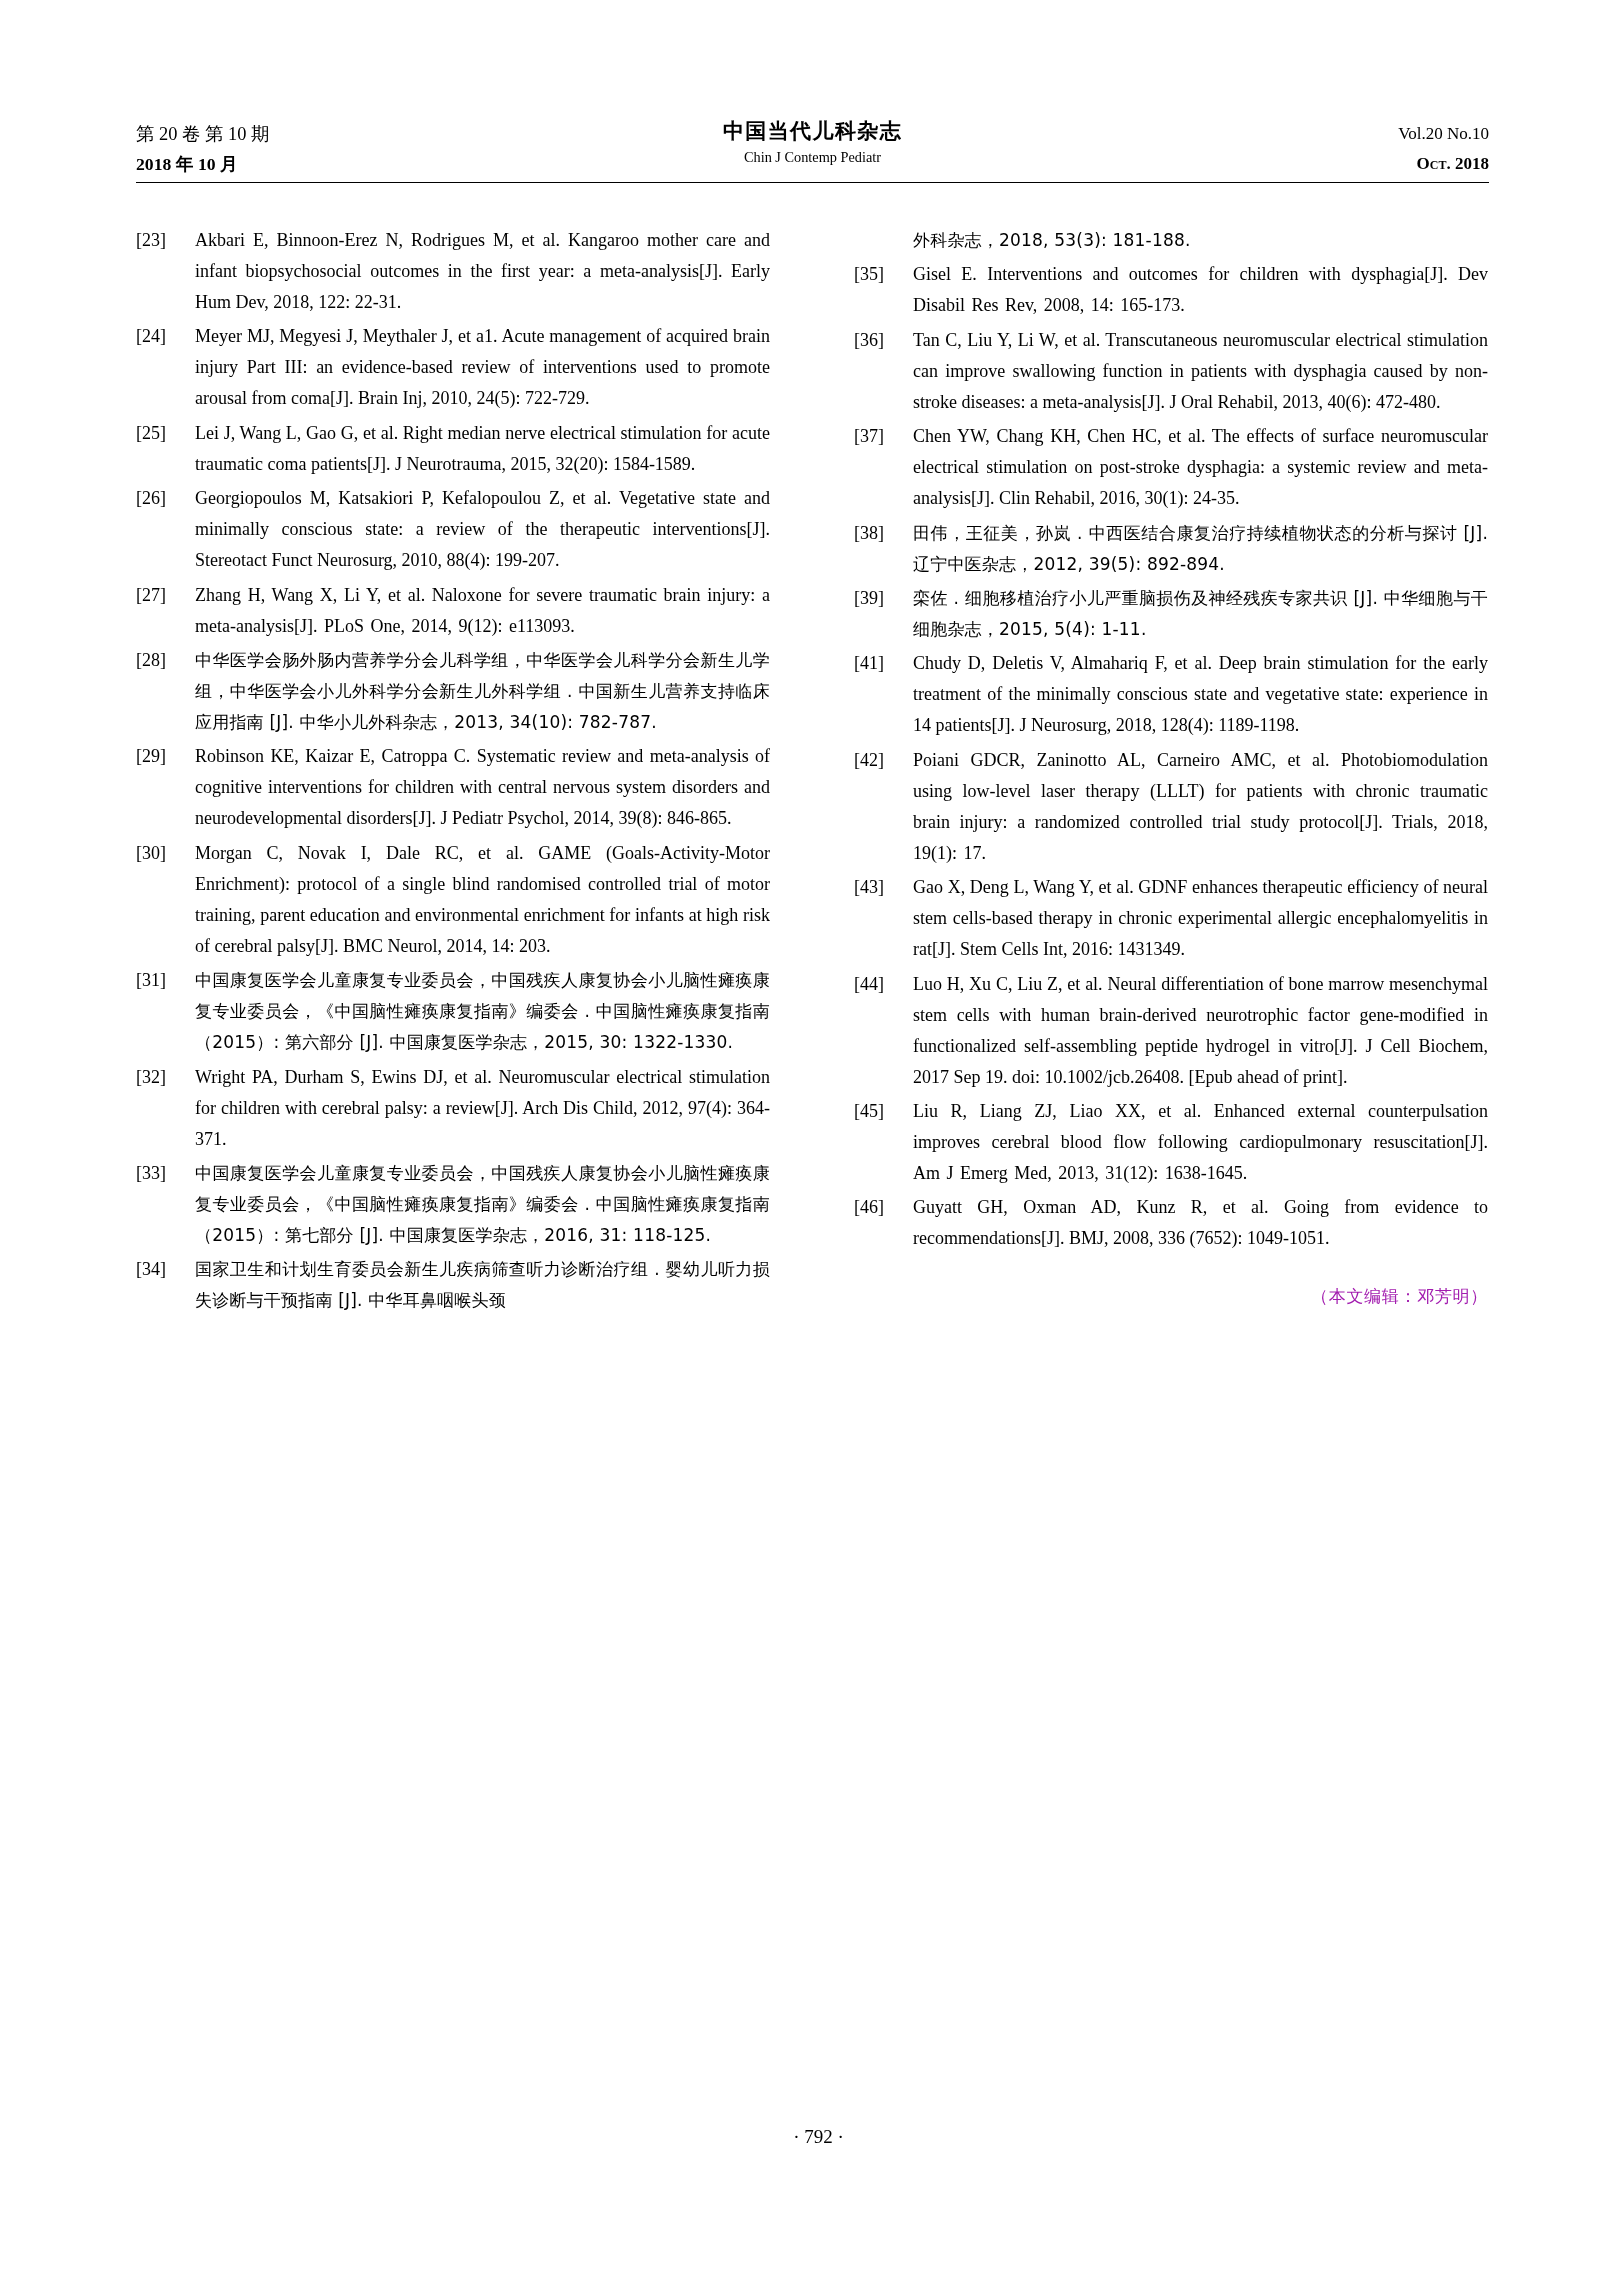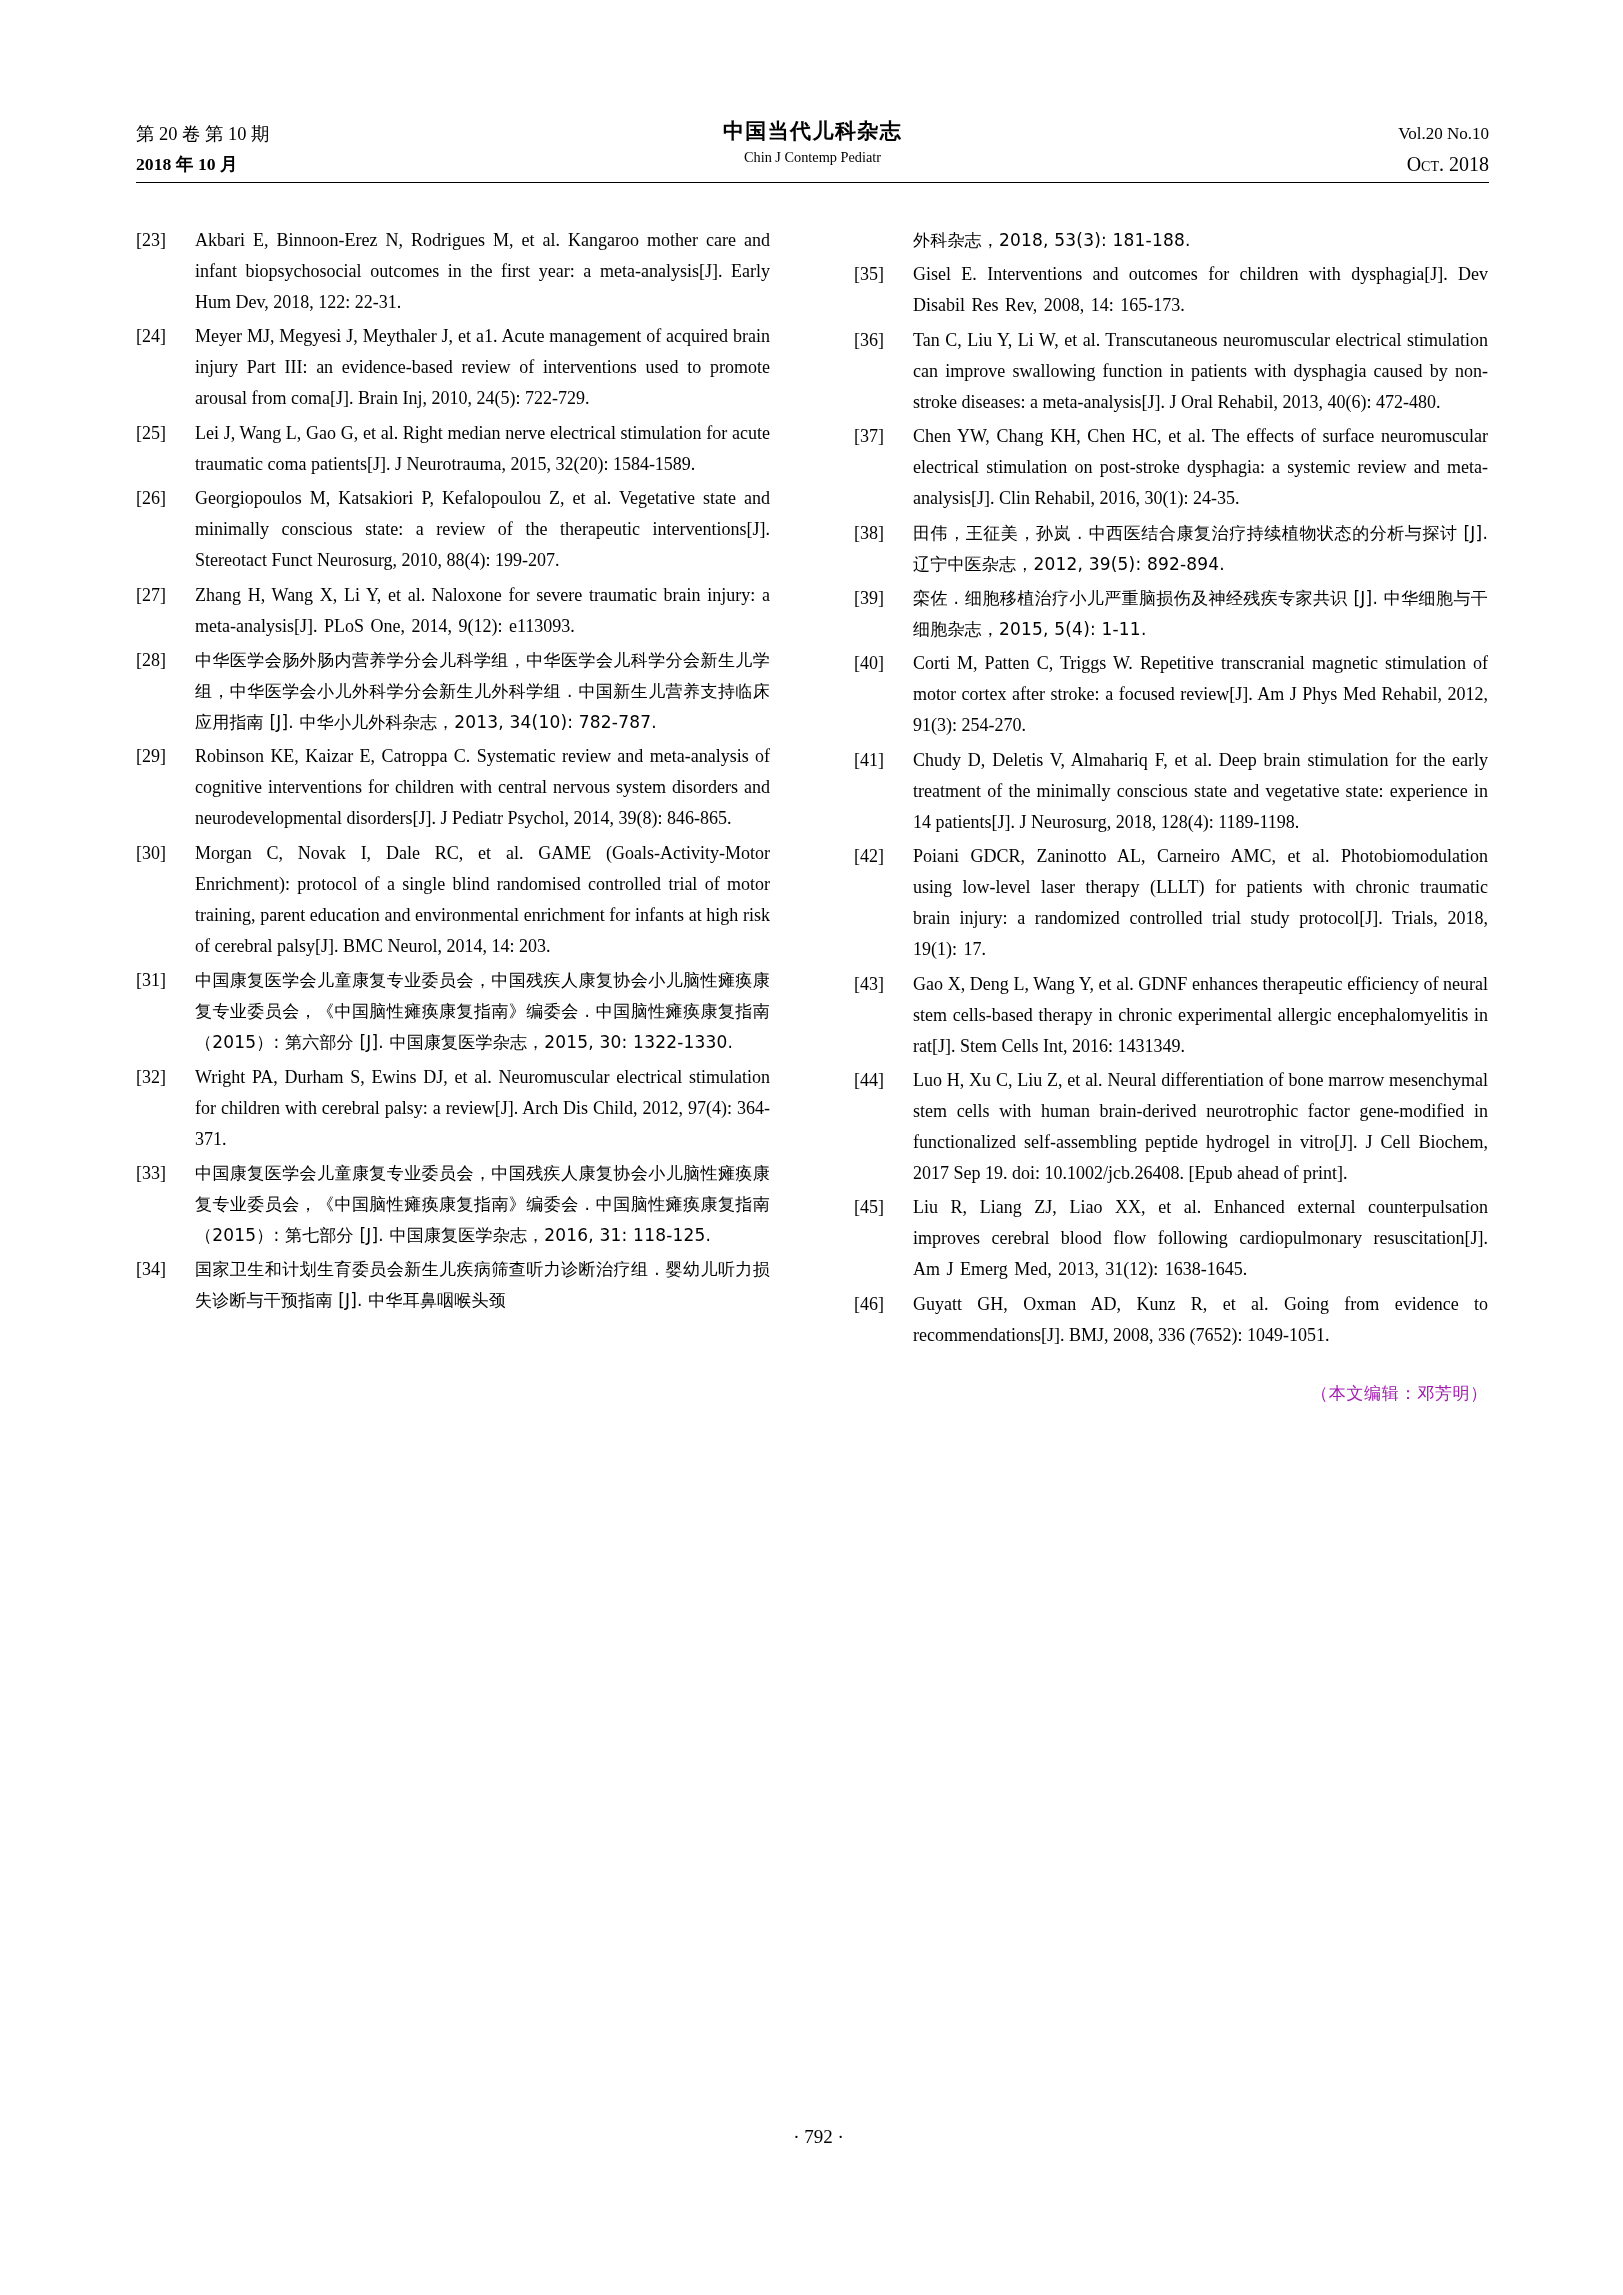--- a/index.html
+++ b/index.html
@@ -72,22 +72,23 @@
   }
   .hdr-right {
     position: absolute;
     right: 0;
     top: 0;
     text-align: right;
     font-size: 17px;
     line-height: 30px;
   }
   .hdr-right .line2 {
-    font-size: 20px;
+    font-size: 17px;
     font-variant: small-caps;
+    font-weight: bold;
   }
   
   .col {
     position: absolute;
     top: 225px;
     width: 634px;
   }
   .col-left { left: 136px; }
   .col-right { left: 854px; }
 
@@ -227,24 +228,20 @@
       </div>
       <div class="ref cjk">
         <span class="num">[38]</span>
         <span class="body">田伟，王征美，孙岚 . 中西医结合康复治疗持续植物状态的分析与探讨 [J]. 辽宁中医杂志，2012, 39(5): 892-894.</span>
       </div>
       <div class="ref cjk">
         <span class="num">[39]</span>
         <span class="body">栾佐 . 细胞移植治疗小儿严重脑损伤及神经残疾专家共识 [J]. 中华细胞与干细胞杂志，2015, 5(4): 1-11.</span>
       </div>
       <div class="ref">
-        <span class="num">[40]</span>
-        <span class="body">Corti M, Patten C, Triggs W. Repetitive transcranial magnetic stimulation of motor cortex after stroke: a focused review[J]. Am J Phys Med Rehabil, 2012, 91(3): 254-270.</span>
-      </div>
-      <div class="ref">
         <span class="num">[41]</span>
         <span class="body">Chudy D, Deletis V, Almahariq F, et al. Deep brain stimulation for the early treatment of the minimally conscious state and vegetative state: experience in 14 patients[J]. J Neurosurg, 2018, 128(4): 1189-1198.</span>
       </div>
       <div class="ref spaced">
         <span class="num">[42]</span>
         <span class="body">Poiani GDCR, Zaninotto AL, Carneiro AMC, et al. Photobiomodulation using low-level laser therapy (LLLT) for patients with chronic traumatic brain injury: a randomized controlled trial study protocol[J]. Trials, 2018, 19(1): 17.</span>
       </div>
       <div class="ref">
         <span class="num">[43]</span>
         <span class="body">Gao X, Deng L, Wang Y, et al. GDNF enhances therapeutic efficiency of neural stem cells-based therapy in chronic experimental allergic encephalomyelitis in rat[J]. Stem Cells Int, 2016: 1431349.</span>

